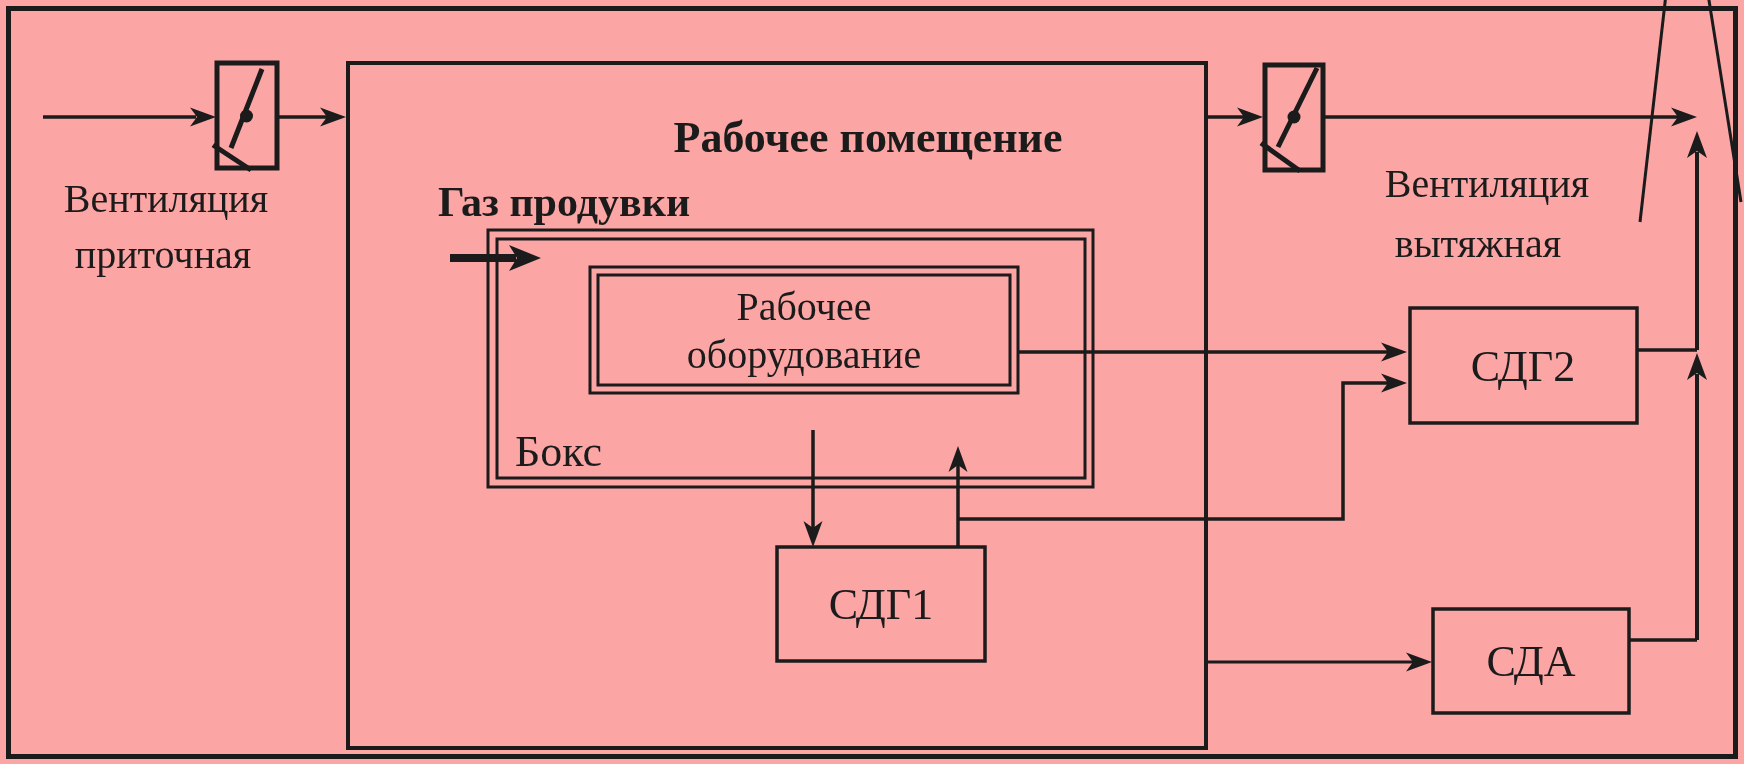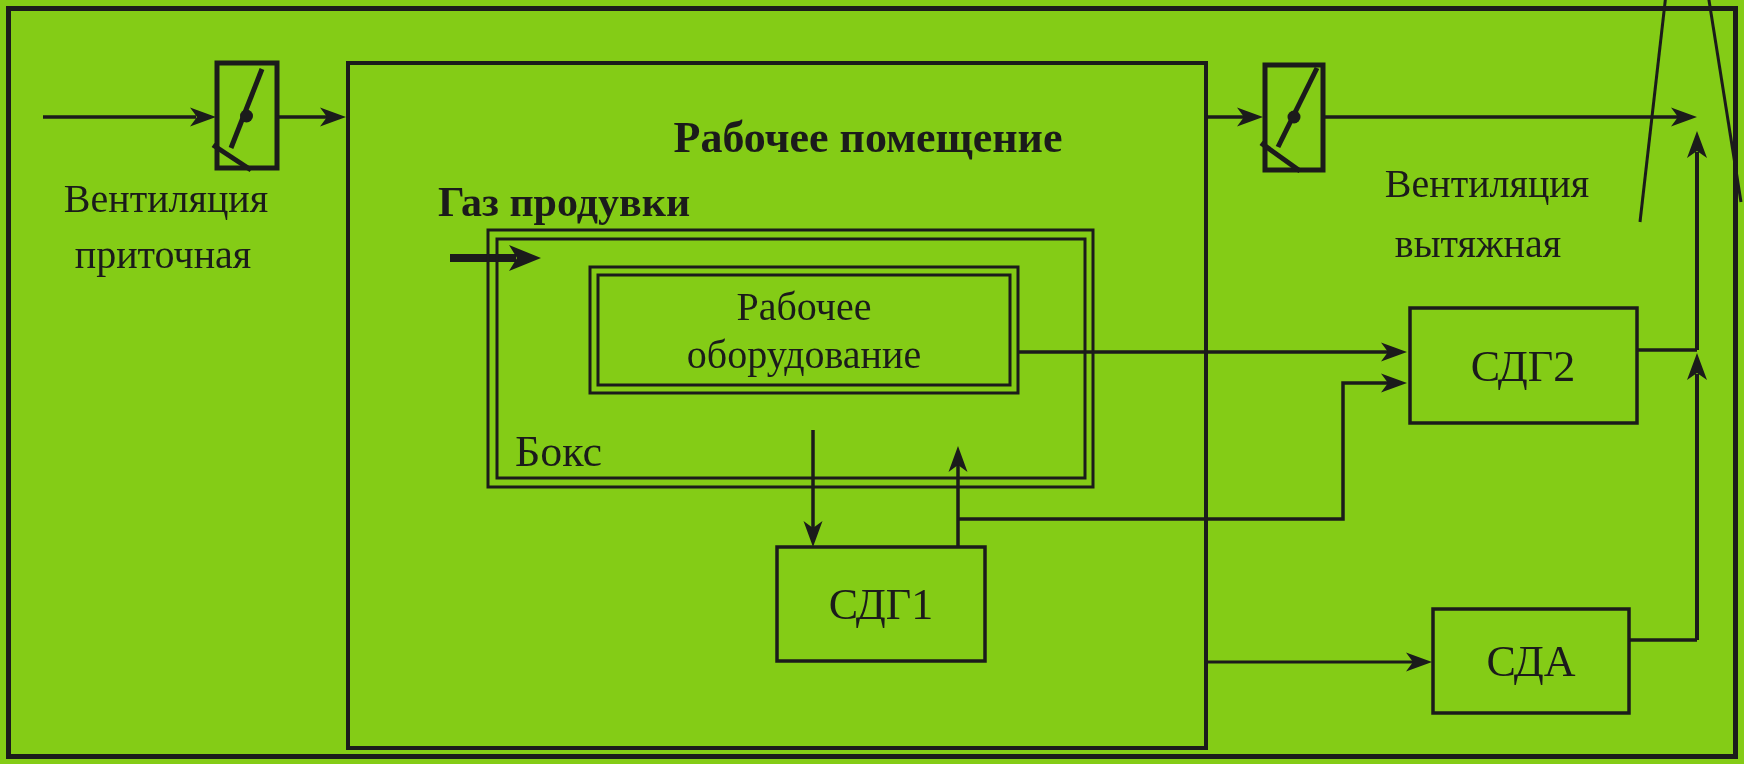--- a/index.html
+++ b/index.html
@@ -1,16 +1,16 @@
 <!DOCTYPE html>
 <html><head>
 <meta charset="utf-8">
 <style>
   html,body{margin:0;padding:0;background:#ffffff;}
-  .canvas{position:relative;width:1744px;height:764px;background:#84cc16;overflow:hidden;}
+  .canvas{position:relative;width:1744px;height:764px;background:#fca5a5;overflow:hidden;}
   svg{position:absolute;left:0;top:0;}
   .ln{stroke:#1b1b1b;fill:none;stroke-width:3.5;}
   .ln2{stroke:#1b1b1b;fill:none;stroke-width:3;}
   .ln4{stroke:#1b1b1b;fill:none;stroke-width:4;}
   .ln5{stroke:#1b1b1b;fill:none;stroke-width:5;}
   .thick{stroke:#1b1b1b;fill:none;stroke-width:8;}
   .hd{fill:#1b1b1b;stroke:none;}
   .t{font-family:"Liberation Serif","DejaVu Serif",serif;fill:#1b1b1b;}
   .s40{font-size:40px;}
   .s42b{font-size:42px;font-weight:bold;}

